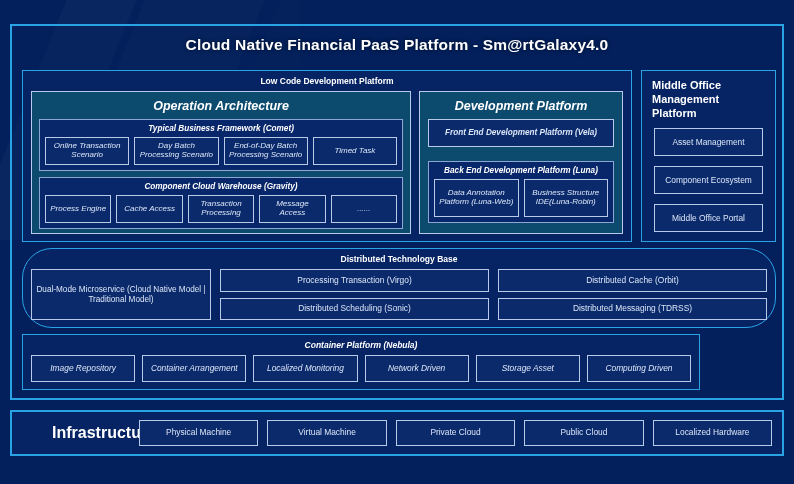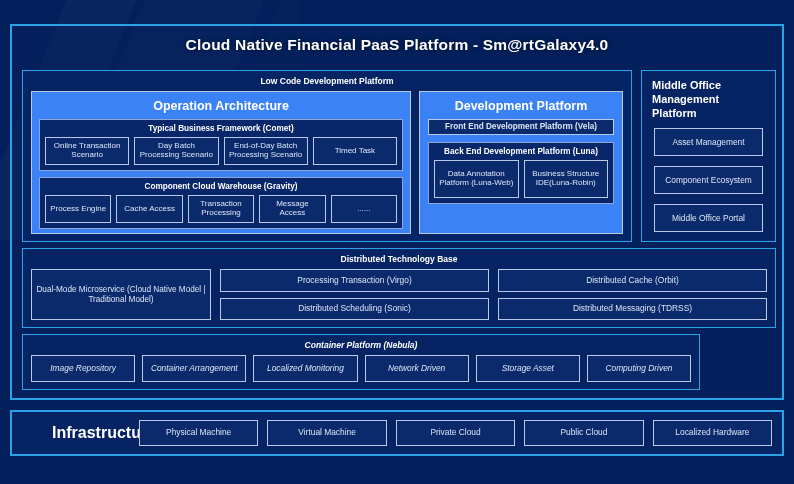--- a/index.html
+++ b/index.html
@@ -64,21 +64,22 @@
   .panel-title {
     text-align: center;
     color: #ffffff;
     font-size: 8.5px;
     font-weight: bold;
     padding: 5px 0 4px;
   }
 
   .subpanel {
     border: 1px solid #b9c9e8;
-    background: #3b82f6;
+    background: #0c4a6e;
+    font-style: italic;
   }
 
   
   .box {
     border: 1px solid #b9c9e8;
     background: #0b2a6c;
     color: #dbe6f7;
     display: flex;
     align-items: center;
     justify-content: center;
@@ -128,22 +129,22 @@
     font-size: 8.2px;
     font-weight: bold;
     padding-bottom: 4px;
   }
   .chip-row { display: flex; gap: 5px; }
   .chip-row .box { flex: 1; height: 28px; }
 
   
   .dev-body { padding: 0 8px 6px; }
   .dev-wide {
-    height: 16px;
-    margin-bottom: 7px;
+    height: 28px;
+    margin-bottom: 14px;
     font-size: 8.2px;
     font-weight: bold;
   }
   .backend {
     border: 1px solid #8fa6d4;
     background: #08276a;
     padding: 4px 5px 5px;
   }
   .backend-title {
     text-align: center;
@@ -167,21 +168,21 @@
     display: flex;
     flex-direction: column;
     gap: 10px;
   }
   .mid-list .box { height: 28px; font-size: 8.4px; }
 
   
   .row2 {
     position: absolute;
     left: 10px; top: 222px;
-    width: 754px; height: 80px;
+    width: 754px; height: 80px; border-radius: 30px;
   }
   .dist-body {
     position: absolute;
     left: 8px; right: 8px; top: 20px; bottom: 7px;
     display: flex;
     gap: 9px;
   }
   .dist-col-wide { width: 180px; }
   .dist-col-wide .box { height: 100%; font-size: 8.2px; }
   .dist-col {

